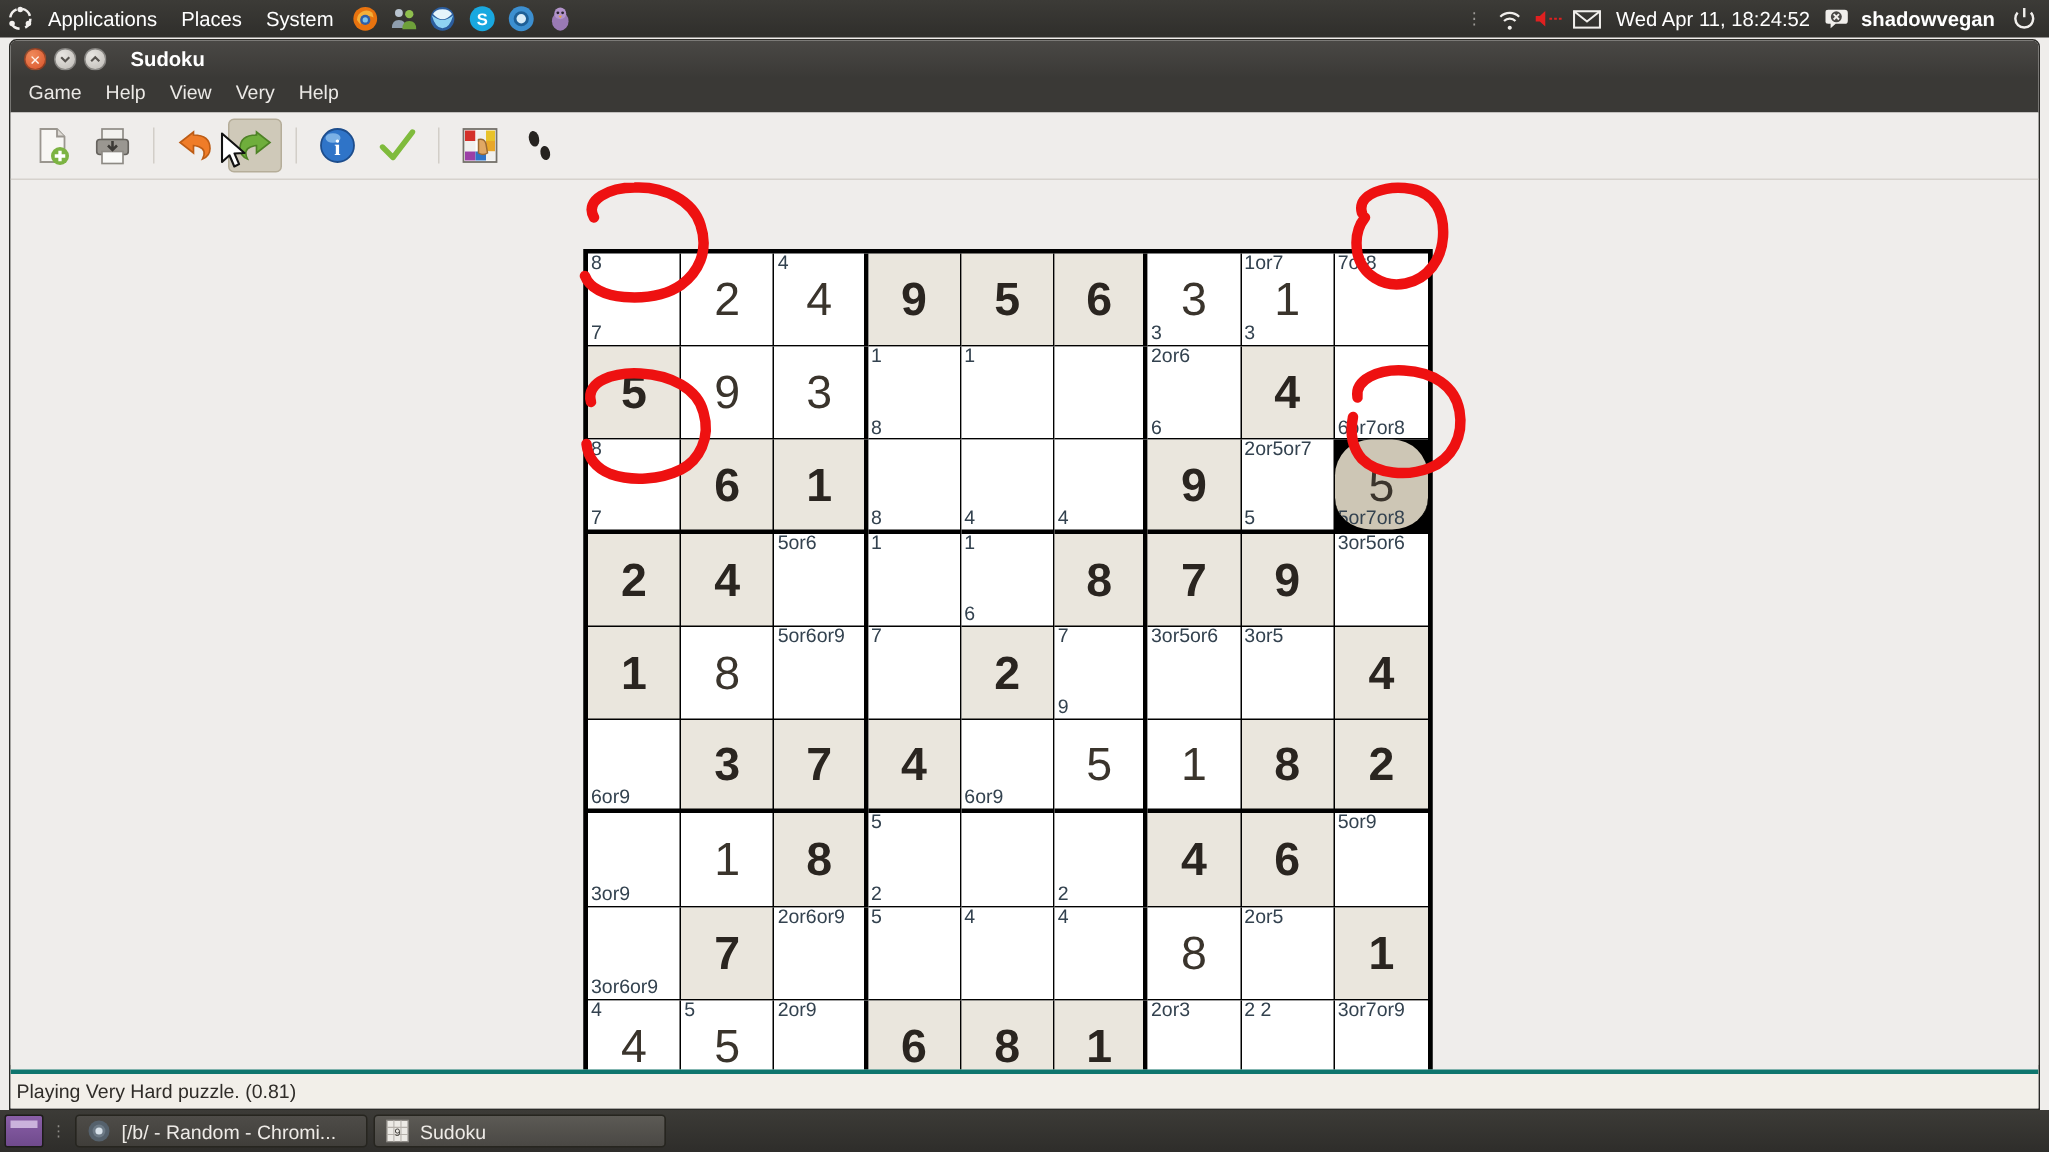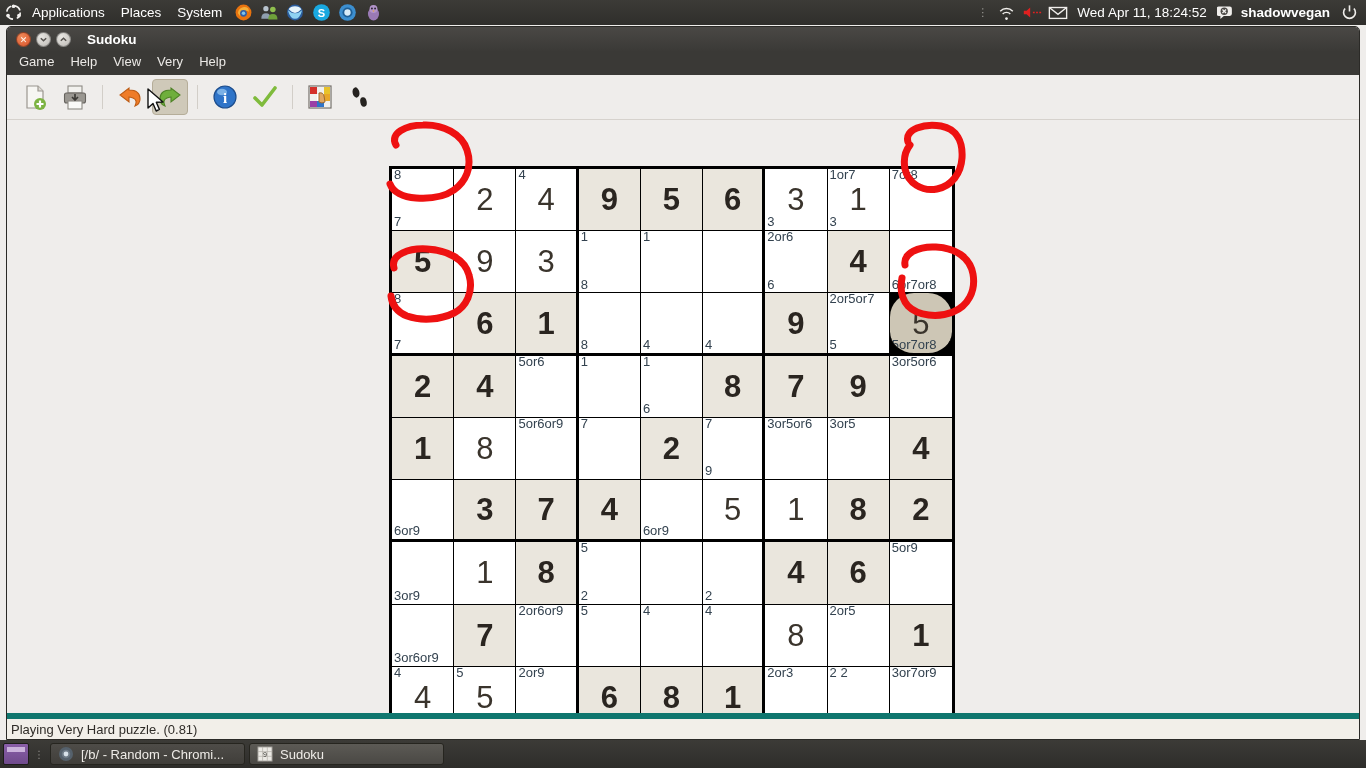--- a/index.html
+++ b/index.html
@@ -104,21 +104,21 @@
     position:absolute; left:2px; bottom:0px; font-size:13px; color:#33424f;
     line-height:1.15; white-space:nowrap;
   }
 
   
   #ink{ position:absolute; left:0; top:0; width:1352px; height:590px; pointer-events:none; }
 
   
   #statusbar{
     position:absolute; left:0; bottom:0; width:100%; height:26px;
-    background:#f2efe9; border-top:6px solid #0f766e;
+    background:#f2efe9; border-top:3px solid #0f766e;
     display:flex; align-items:center; padding-left:4px;
     font-size:13px; color:#2f2c28;
   }
 
   
   #taskbar{
     position:absolute; left:0; bottom:0; width:1366px; height:28px;
     background:linear-gradient(to bottom,#3c3b37 0%,#2e2d2a 100%);
     display:flex; align-items:center;
   }

